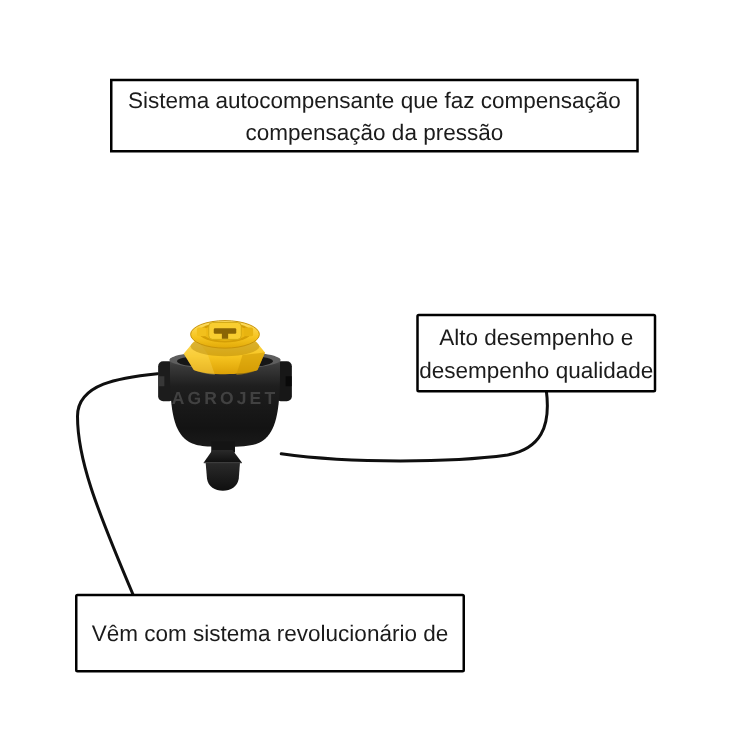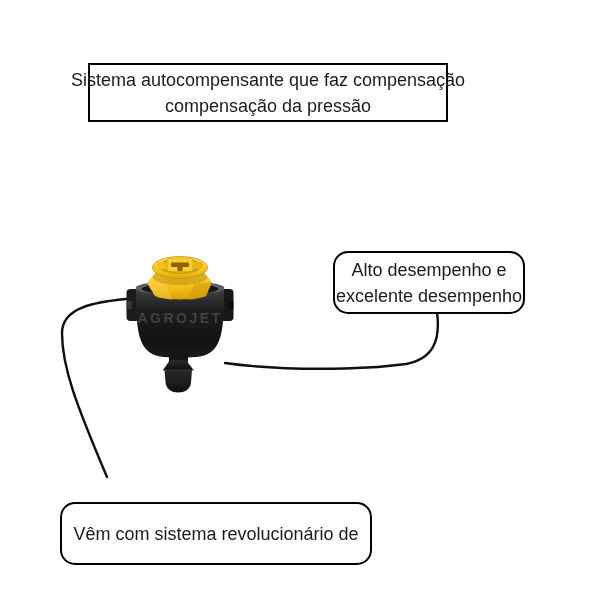--- a/index.html
+++ b/index.html
@@ -8,25 +8,25 @@
   svg#scene{position:absolute;left:0;top:0;z-index:1;}
   .connector{fill:none;stroke:var(--connector,#0f0f0f);stroke-width:2.4;stroke-linecap:round;}
   .note{
     position:absolute;box-sizing:border-box;z-index:2;
     background:var(--note_background,#ffffff);
     border:2.5px solid var(--note_border,#000000);
     color:var(--note_text,#1b1b1b);
     display:flex;flex-direction:column;align-items:center;justify-content:center;
     text-align:center;font-size:18px;line-height:26px;
   }
-  .note.rounded{border-radius:15px;}
+  .note.rounded{border-radius:2px;}
   .nl{white-space:nowrap;}
-  #note-top{left:88px;top:63px;width:360px;height:59px;}
+  #note-top{left:88px;top:63px;width:423px;height:59px;}
   #note-right{left:333px;top:251px;width:192px;height:63px;}
-  #note-bottom{left:60px;top:475px;width:312px;height:63px;margin-top:27px;}
+  #note-bottom{left:60px;top:475px;width:312px;height:63px;}
 </style>
 </head>
 <body>
 
 <div id="stage">
 
   <svg id="scene" width="600" height="600" viewBox="0 0 600 600">
     <defs>
       <linearGradient id="bodyGrad" x1="0" y1="0" x2="0" y2="1">
         <stop offset="0" stop-color="#636363"></stop>
@@ -96,20 +96,20 @@
     </g>
   </svg>
 
   <div class="note rect" id="note-top">
     <div class="nl">Sistema autocompensante que faz compensação</div>
     <div class="nl">compensação da pressão</div>
   </div>
 
   <div class="note rounded" id="note-right">
     <div class="nl">Alto desempenho e</div>
-    <div class="nl">excelente desempenho</div>
+    <div class="nl">desempenho qualidade</div>
   </div>
 
   <div class="note rounded" id="note-bottom">
     <div class="nl">Vêm com sistema revolucionário de</div>
   </div>
 
 </div>
 
 </body></html>

